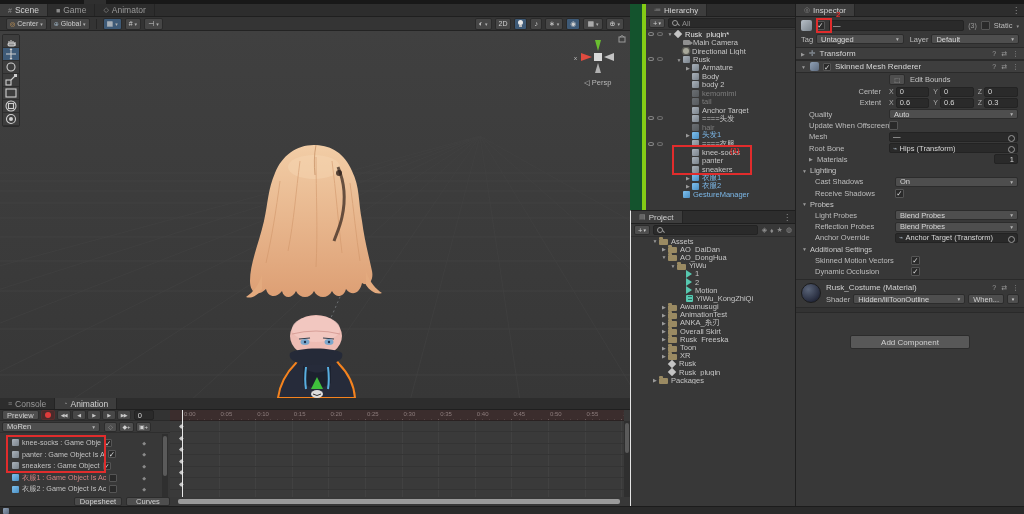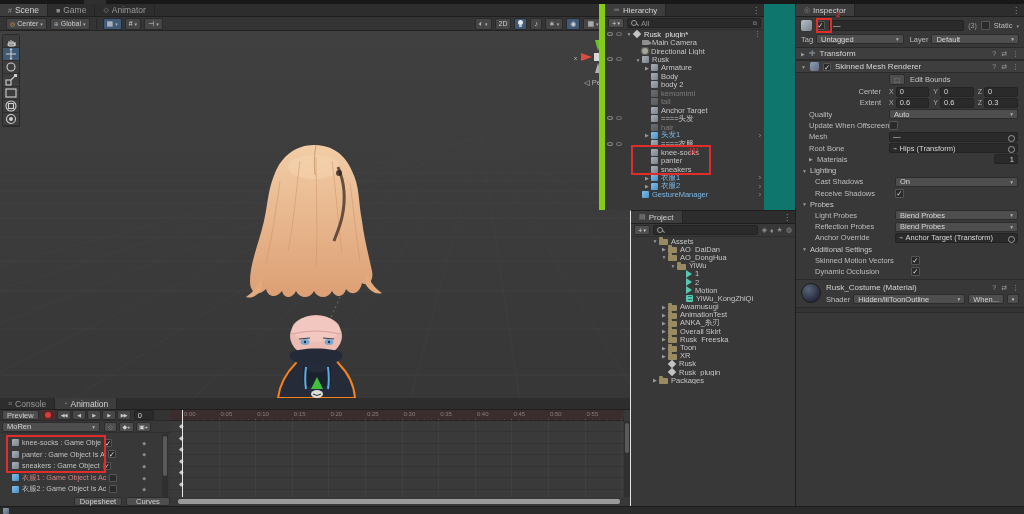--- a/index.html
+++ b/index.html
@@ -1,19 +1,19 @@
 <!DOCTYPE html>
 <html><head>
 <meta charset="utf-8">
 <style>
   * { margin:0; padding:0; box-sizing:border-box; }
   html,body { background:#222; }
   #root {
     position:relative; width:1024px; height:514px; overflow:hidden;
-    background:#0f766e; font-family:"Liberation Sans","DejaVu Sans",sans-serif;
+    background:#14532d; font-family:"Liberation Sans","DejaVu Sans",sans-serif;
     font-size:8px; color:#c6c6c6; cursor:default; user-select:none;
   }
   .abs { position:absolute; }
   .panel-bar { background:#2d2d2d; border-bottom:1px solid #1f1f1f; display:flex; align-items:stretch; }
   .tab { display:flex; align-items:center; gap:3px; padding:0 8px; color:#9a9a9a; font-size:8.5px; border-right:1px solid #242424; }
   .tab.active { background:#3d3d3d; color:#d2d2d2; }
   .tab .ticon { font-size:7px; color:#8a8a8a; }
   .kebab { color:#9a9a9a; font-size:8px; }
   
   .btn { background:#4e4e4e; border:1px solid #2c2c2c; border-radius:2px; color:#d0d0d0;
@@ -516,21 +516,21 @@
       </div>
       <div class="btn" style="position:absolute;left:126px;width:44px;height:9px;">
         <span>Curves</span>
       </div>
       <div class="abs scrfloat" style="left:178px;top:2px;width:442px;height:5px;"></div>
     </div>
 
     <div class="ann" style="left:6px;top:25px;width:100px;height:38px;"></div>
   </div>
 
-  <div class="abs" style="left:599px;top:4px;width:165px;height:206px;background:#383838;border-left:6px solid #84cc16;">
+  <div class="abs" style="left:642px;top:4px;width:165px;height:206px;background:#383838;border-left:4px solid #84cc16;">
     <div class="panel-bar" style="height:13px;">
       <div class="tab active" style="font-size:8px;">
         <span class="ticon">≔</span>
         <span>Hierarchy</span>
       </div>
       <div style="margin-left:auto;display:flex;align-items:center;gap:4px;padding-right:4px;">
         <span class="kebab">⋮</span>
       </div>
     </div>
     <div style="height:13px;display:flex;align-items:center;padding:0 3px;background:#383838;border-bottom:1px solid #2e2e2e;">
@@ -1020,20 +1020,25 @@
           </div>
           <div class="btn" style="height:10px;padding:0 4px;">
             <span>When...</span>
           </div>
           <div class="btn" style="height:10px;width:12px;font-size:5px;">▾</div>
         </div>
       </div>
     </div>
     <div style="height:6px;background:#333333;border-top:1px solid #2a2a2a;border-bottom:1px solid #2a2a2a;"></div>
 
+    <div style="display:flex;justify-content:center;margin-top:22px;">
+      <div class="btn" style="width:120px;height:14px;font-size:8px;background:#585858;">
+        <span>Add Component</span>
+      </div>
+    </div>
 
     <div class="ann" style="left:20px;top:14px;width:16px;height:15px;"></div>
     <div class="ann-txt" style="left:40px;top:6px;">2</div>
   </div>
 
   <div class="abs" style="left:0;top:506px;width:1024px;height:8px;background:#2a2a2a;border-top:1px solid #1c1c1c;display:flex;align-items:center;">
     <span style="width:6px;height:6px;margin-left:3px;background:linear-gradient(135deg,#8fa0b5,#5d6b7e);border-radius:1px;"></span>
     <span style="font-size:6px;color:#7d7d7d;margin-left:3px;"></span>
   </div>
 

